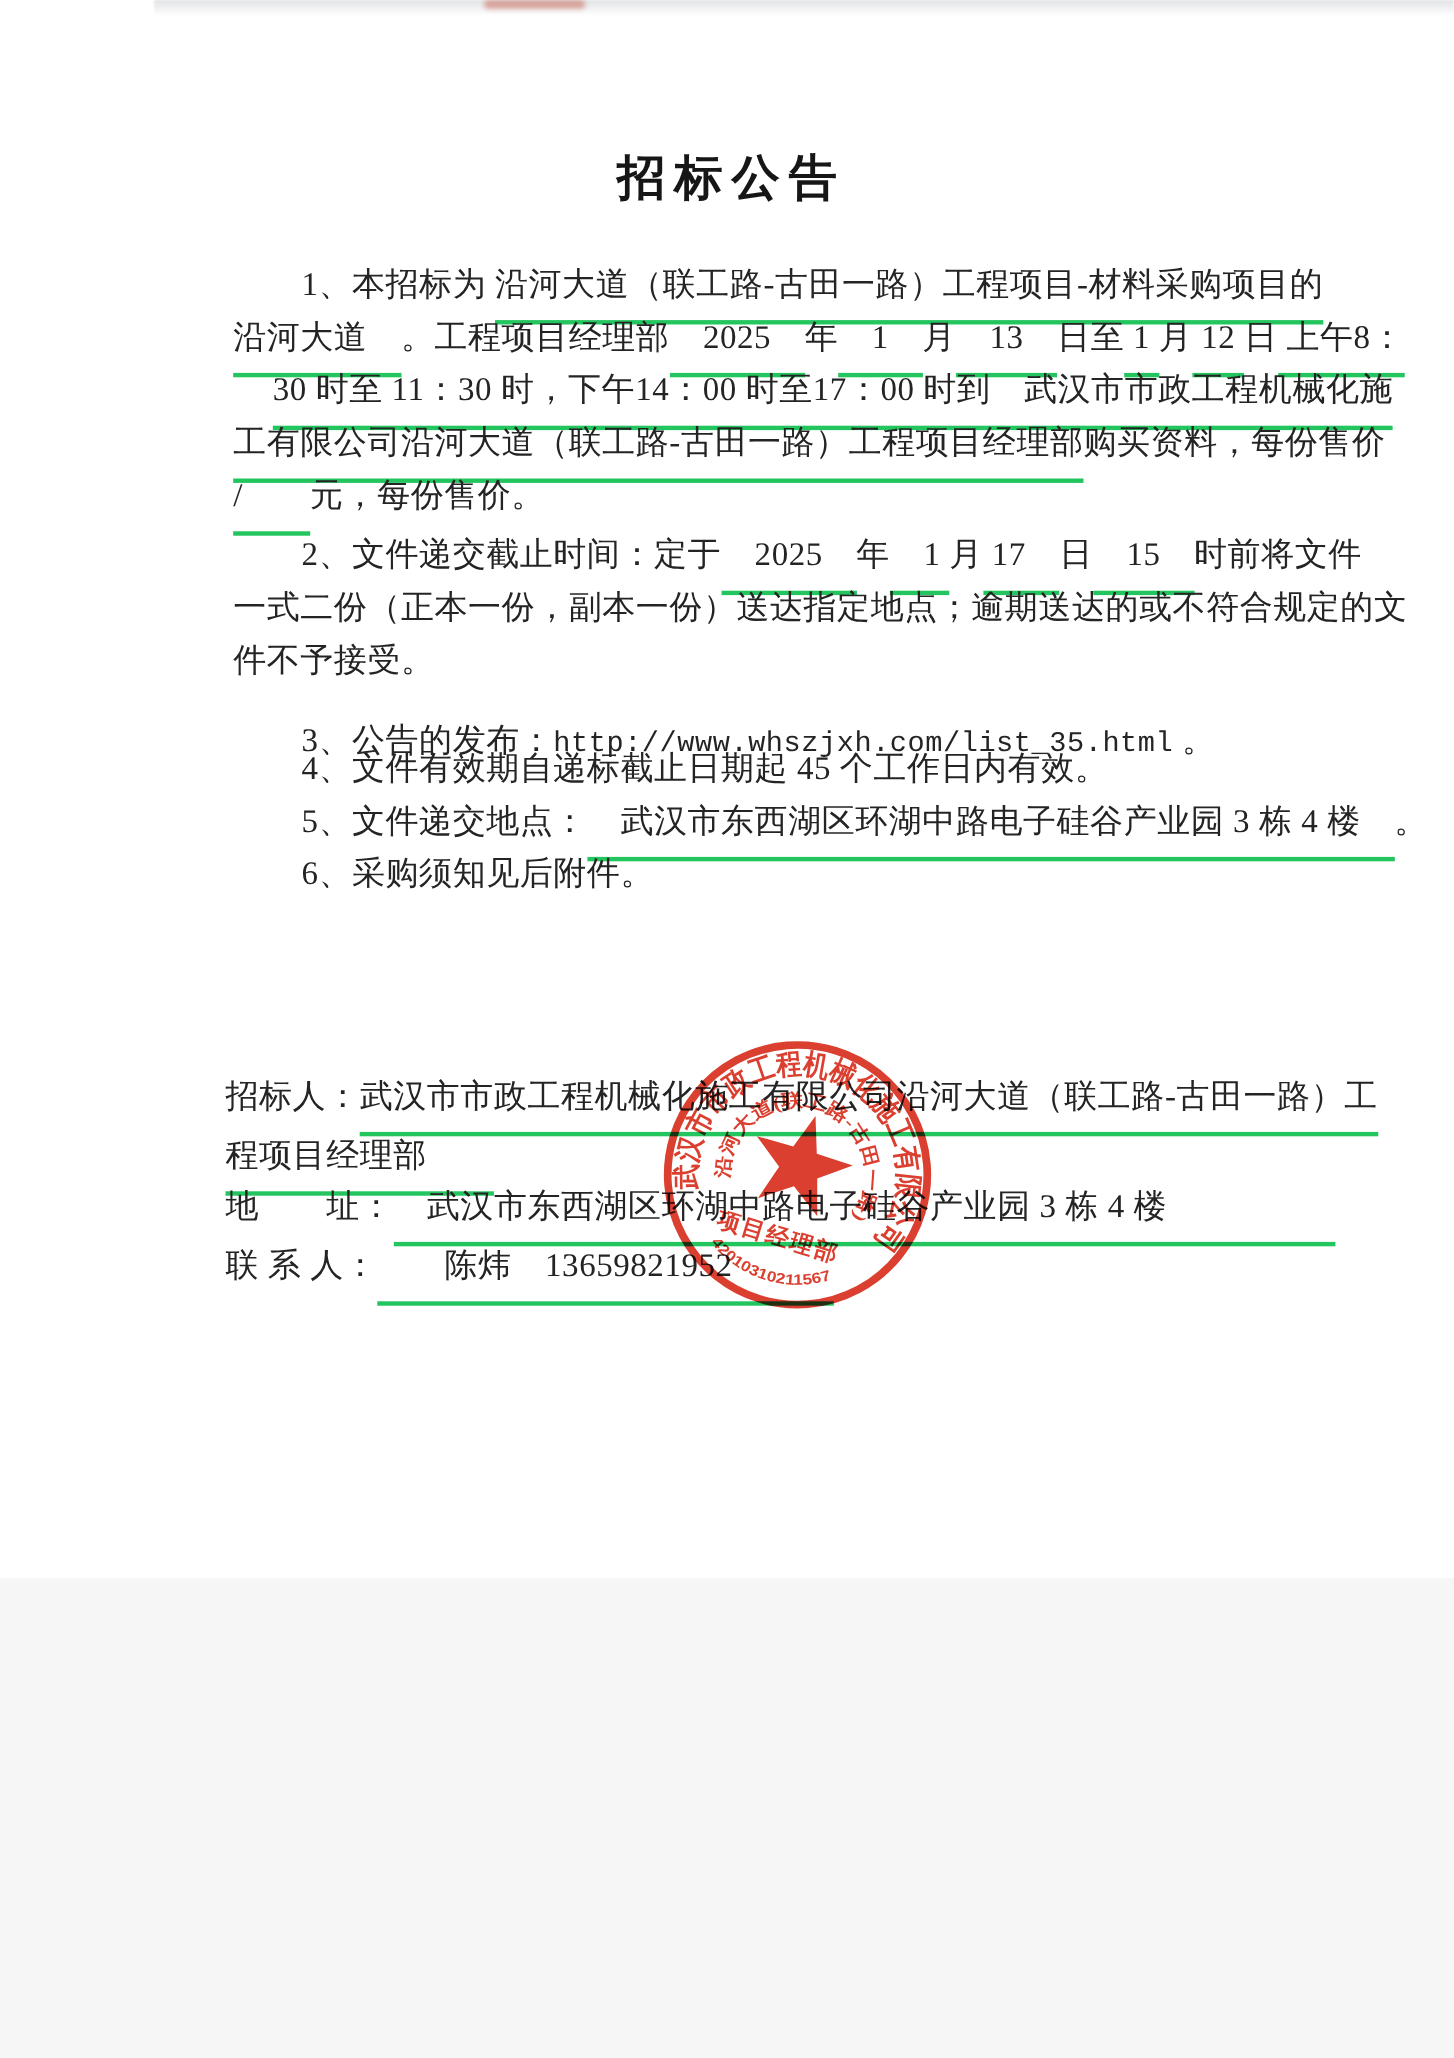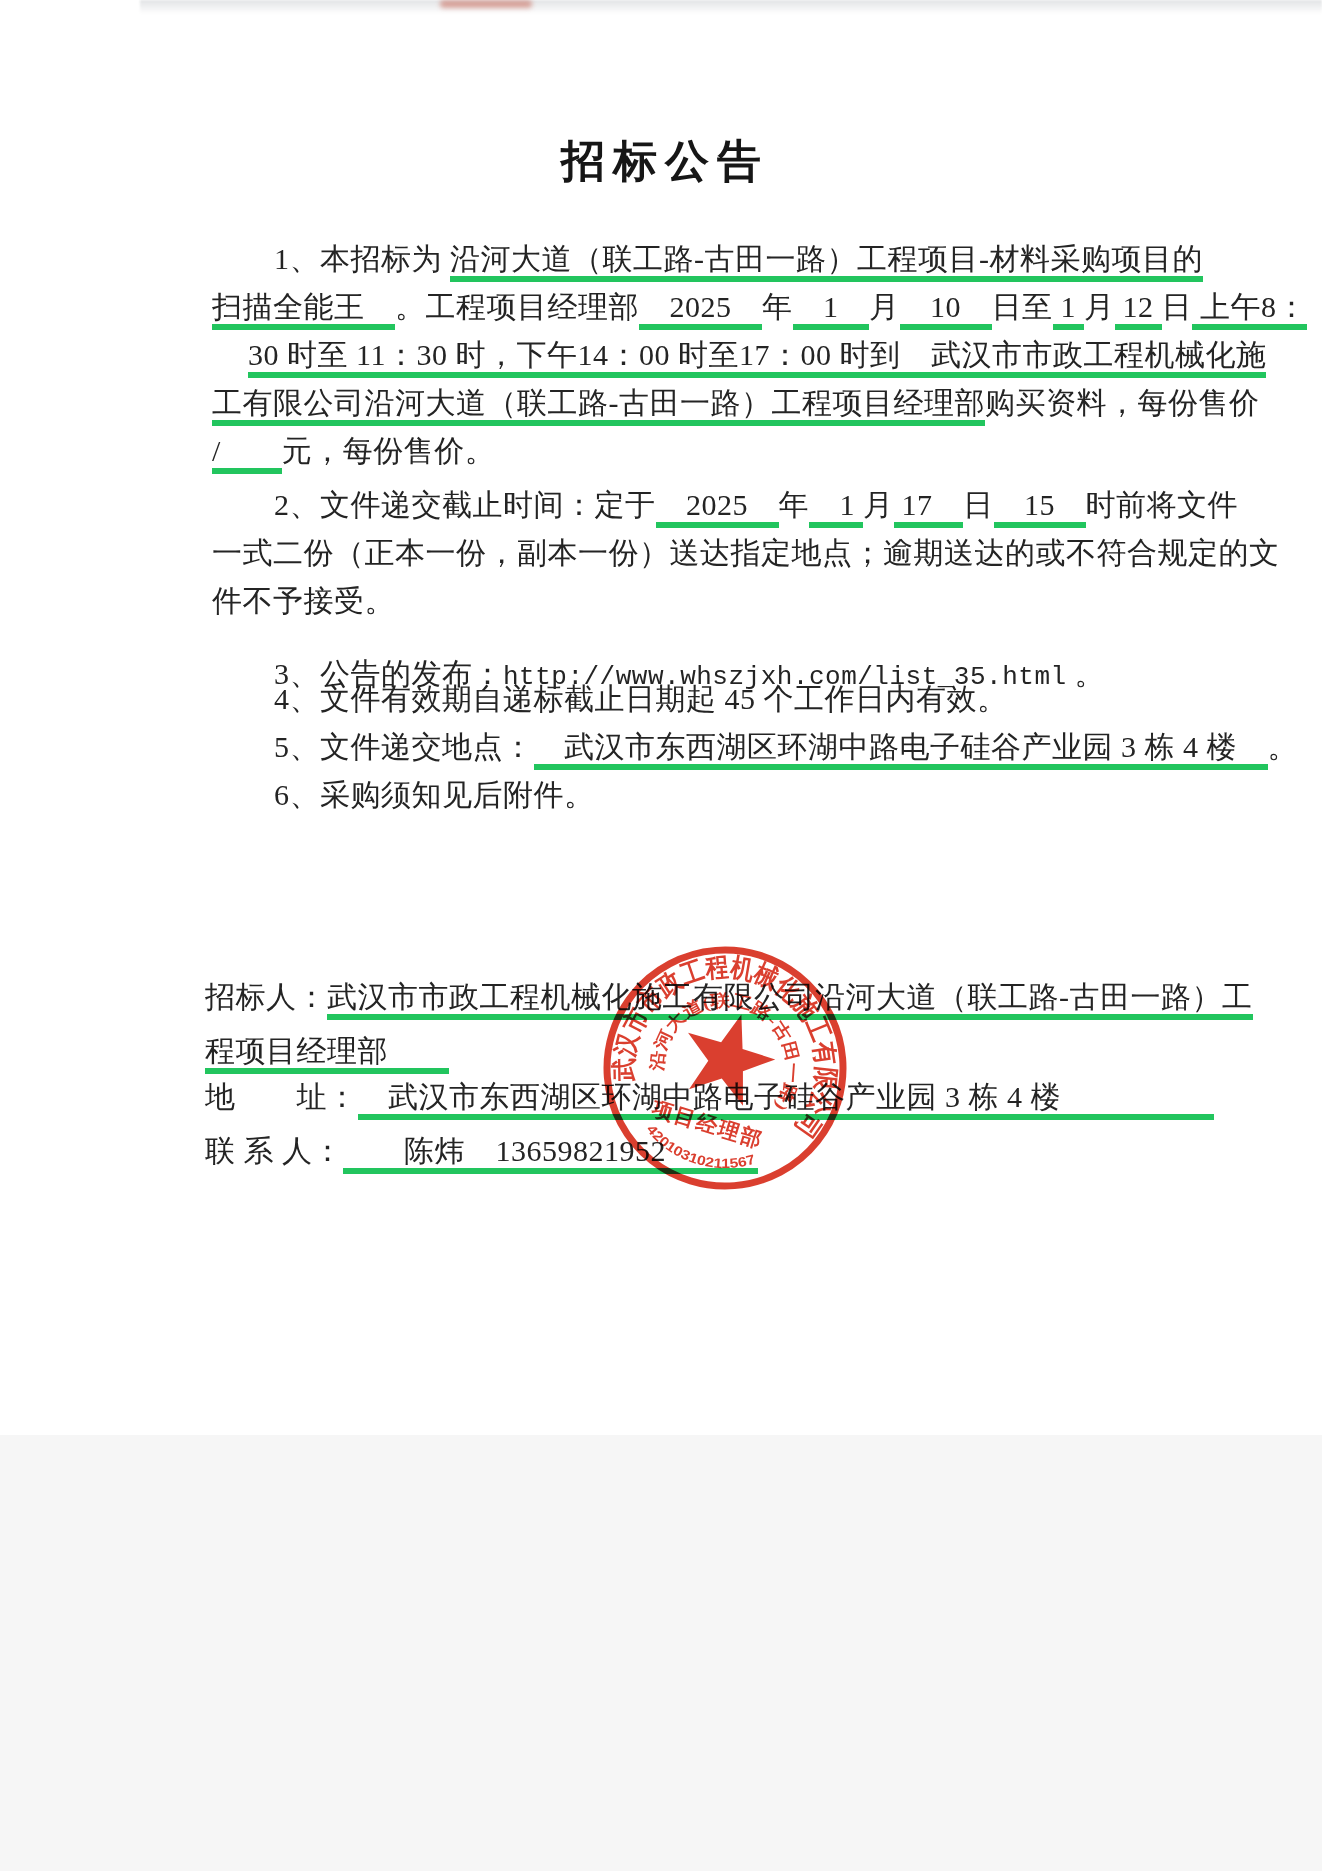--- a/index.html
+++ b/index.html
@@ -18,21 +18,21 @@
   }
   .doc-title{
     position:absolute;left:212px;top:132px;width:906px;text-align:center;
     font-size:44px;font-weight:bold;letter-spacing:8px;color:#161616;
   }
   .tline{
     position:absolute;left:212px;width:960px;white-space:nowrap;
     font-size:30px;line-height:42px;letter-spacing:0.5px;
   }
   .fline{left:205px;}
-  .tline .u{border-bottom:6px solid #22c55e;padding-bottom:1px;}
+  .tline .u{border-bottom:4px solid #22c55e;padding-bottom:16px;}
   .tline .mono{font-family:"Liberation Mono","DejaVu Sans Mono",monospace;font-size:26px;}
   .stamp{
     position:absolute;left:583px;top:926px;width:284px;height:284px;
     mix-blend-mode:multiply;opacity:0.93;
   }
   .wm{
     position:absolute;left:1122px;top:1788px;width:186px;
     font-family:"Liberation Sans","DejaVu Sans",sans-serif;
   }
   .wm-row{display:flex;align-items:center;}
@@ -54,21 +54,21 @@
 
 <div class="page">
 
   <div class="scan-top-shadow"></div>
   <div class="red-smudge"></div>
 
   <div class="doc-title">招标公告</div>
 
   <div id="body-lines">
       <div class="tline" style="top: 238px; padding-left: 62px;"><span>1、本招标为 </span><span class="u">沿河大道（联工路-古田一路）工程项目-材料采购项目的</span></div>
-      <div class="tline" style="top: 286px;"><span class="u">扫描全能王　</span><span>。工程项目经理部</span><span class="u">　2025　</span><span>年</span><span class="u">　1　</span><span>月</span><span class="u">　10　</span><span>日至</span><span class="u"> 1 </span><span>月</span><span class="u"> 12 </span><span>日</span><span class="u"> 上午8：</span></div>
+      <div class="tline" style="top: 286px;"><span class="u">沿河大道　</span><span>。工程项目经理部</span><span class="u">　2025　</span><span>年</span><span class="u">　1　</span><span>月</span><span class="u">　13　</span><span>日至</span><span class="u"> 1 </span><span>月</span><span class="u"> 12 </span><span>日</span><span class="u"> 上午8：</span></div>
       <div class="tline" style="top: 334px; margin-left: 36px;"><span class="u">30 时至 11：30 时，下午14：00 时至17：00 时到　武汉市市政工程机械化施</span></div>
       <div class="tline" style="top: 382px;"><span class="u">工有限公司沿河大道（联工路-古田一路）工程项目经理部</span><span>购买资料，每份售价</span></div>
       <div class="tline" style="top: 430px;"><span class="u">/　　</span><span>元，每份售价。</span></div>
       <div class="tline" style="top: 484px; padding-left: 62px;"><span>2、文件递交截止时间：定于</span><span class="u">　2025　</span><span>年</span><span class="u">　1 </span><span>月</span><span class="u"> 17　</span><span>日</span><span class="u">　15　</span><span>时前将文件</span></div>
       <div class="tline" style="top: 532px;"><span>一式二份（正本一份，副本一份）送达指定地点；逾期送达的或不符合规定的文</span></div>
       <div class="tline" style="top: 580px;"><span>件不予接受。</span></div>
       <div class="tline" style="top: 630px; padding-left: 62px; margin-top: 23px;"><span>3、公告的发布：</span><span class="mono">http://www.whszjxh.com/list_35.html</span><span> 。</span></div>
       <div class="tline" style="top: 678px; padding-left: 62px;"><span>4、文件有效期自递标截止日期起 45 个工作日内有效。</span></div>
       <div class="tline" style="top: 726px; padding-left: 62px;"><span>5、文件递交地点：</span><span class="u">　武汉市东西湖区环湖中路电子硅谷产业园 3 栋 4 楼　</span><span>。</span></div>
       <div class="tline" style="top: 774px; padding-left: 62px;"><span>6、采购须知见后附件。</span></div>

